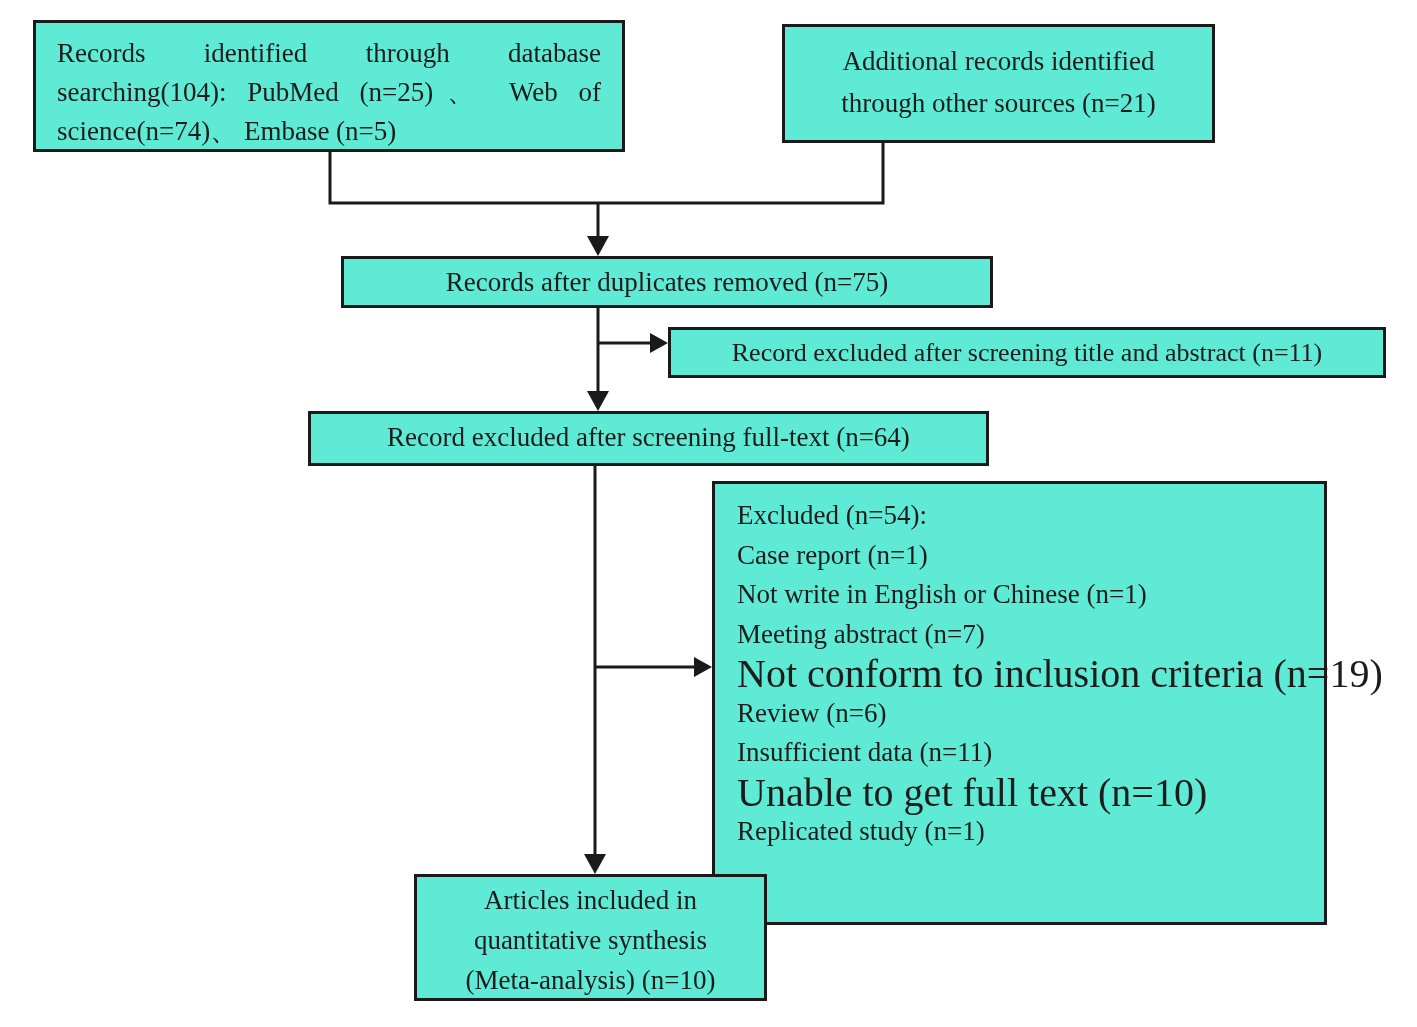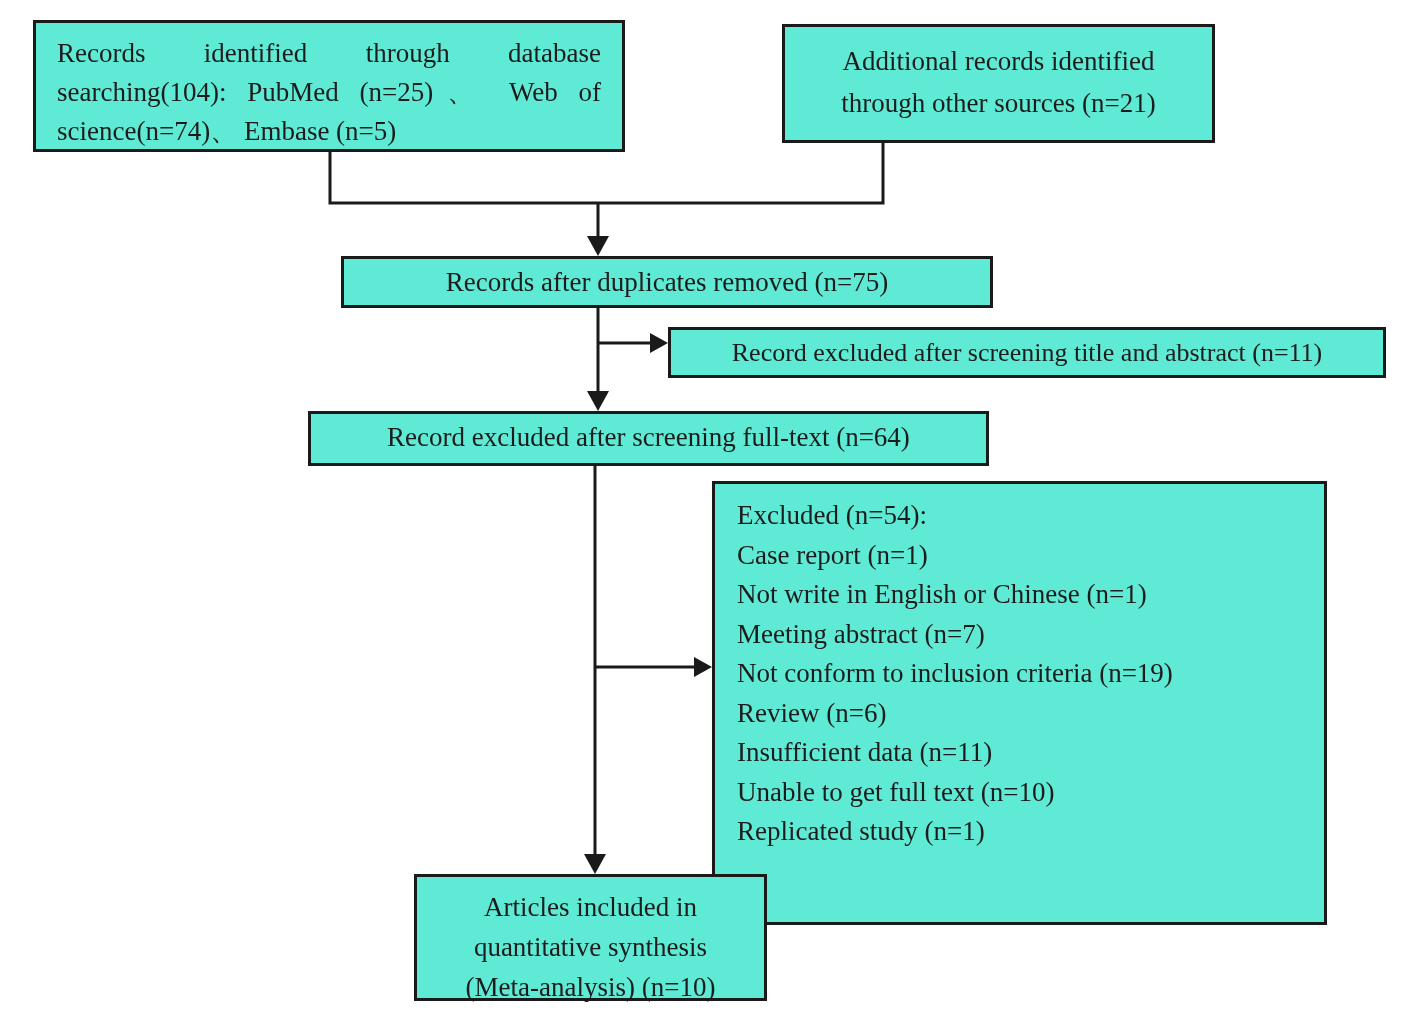--- a/index.html
+++ b/index.html
@@ -66,26 +66,26 @@
   #box-excluded-fulltext {
     left: 308px; top: 411px; width: 681px; height: 55px;
     text-align: center; line-height: 47px;
   }
 
   
   #box-exclusion-reasons {
     left: 712px; top: 481px; width: 615px; height: 444px;
     padding: 12px 10px 0 22px; line-height: 39.5px;
   }
-  #box-exclusion-reasons .lg { font-size: 27px; }
+  #box-exclusion-reasons .lg { font-size: 40px; }
 
   
   #box-included {
     left: 414px; top: 874px; width: 353px; height: 127px;
-    padding-top: 10px; text-align: center; line-height: 40px;
+    padding-top: 3px; text-align: center; line-height: 40px;
   }
 </style>
 </head>
 <body>
 
 <div class="canvas">
 
   <svg class="connectors" viewBox="0 0 1417 1027" xmlns="http://www.w3.org/2000/svg">
     <g stroke="#1a1a1a" stroke-width="3" fill="none">
       <path d="M330 152 V203 M883 143 V203 M328.5 203 H884.5 M598 203 V238"></path>

